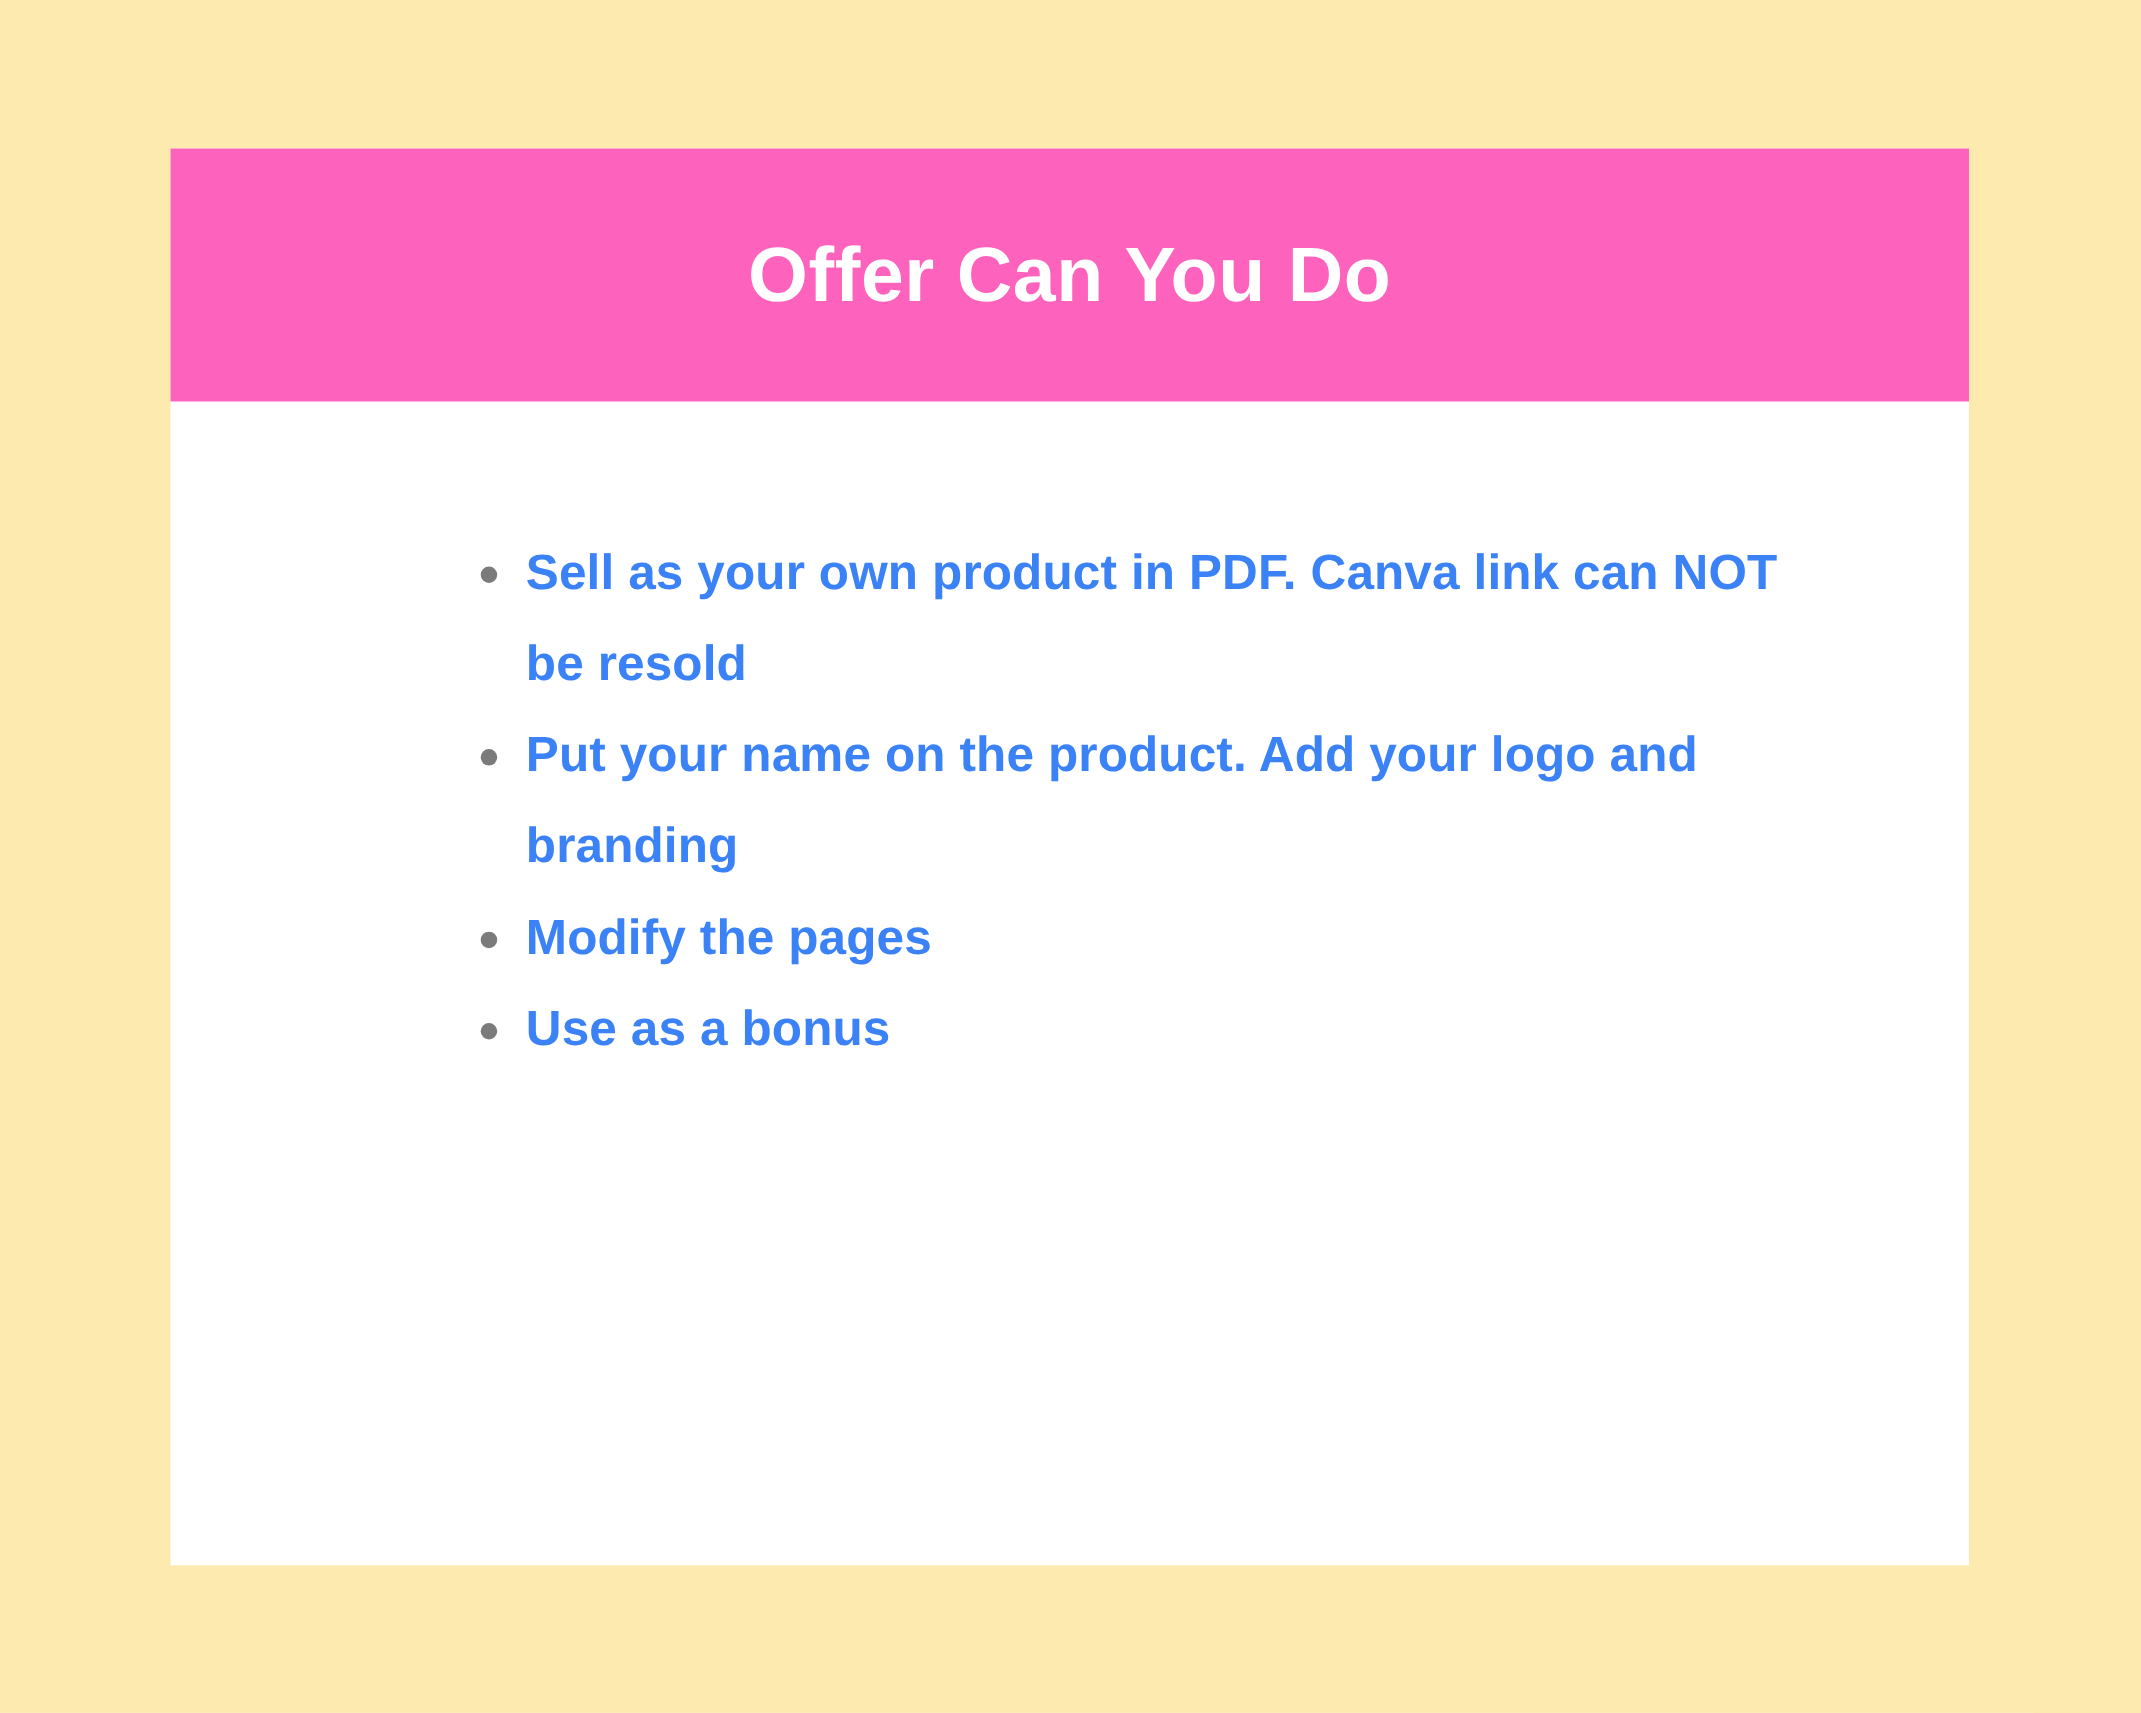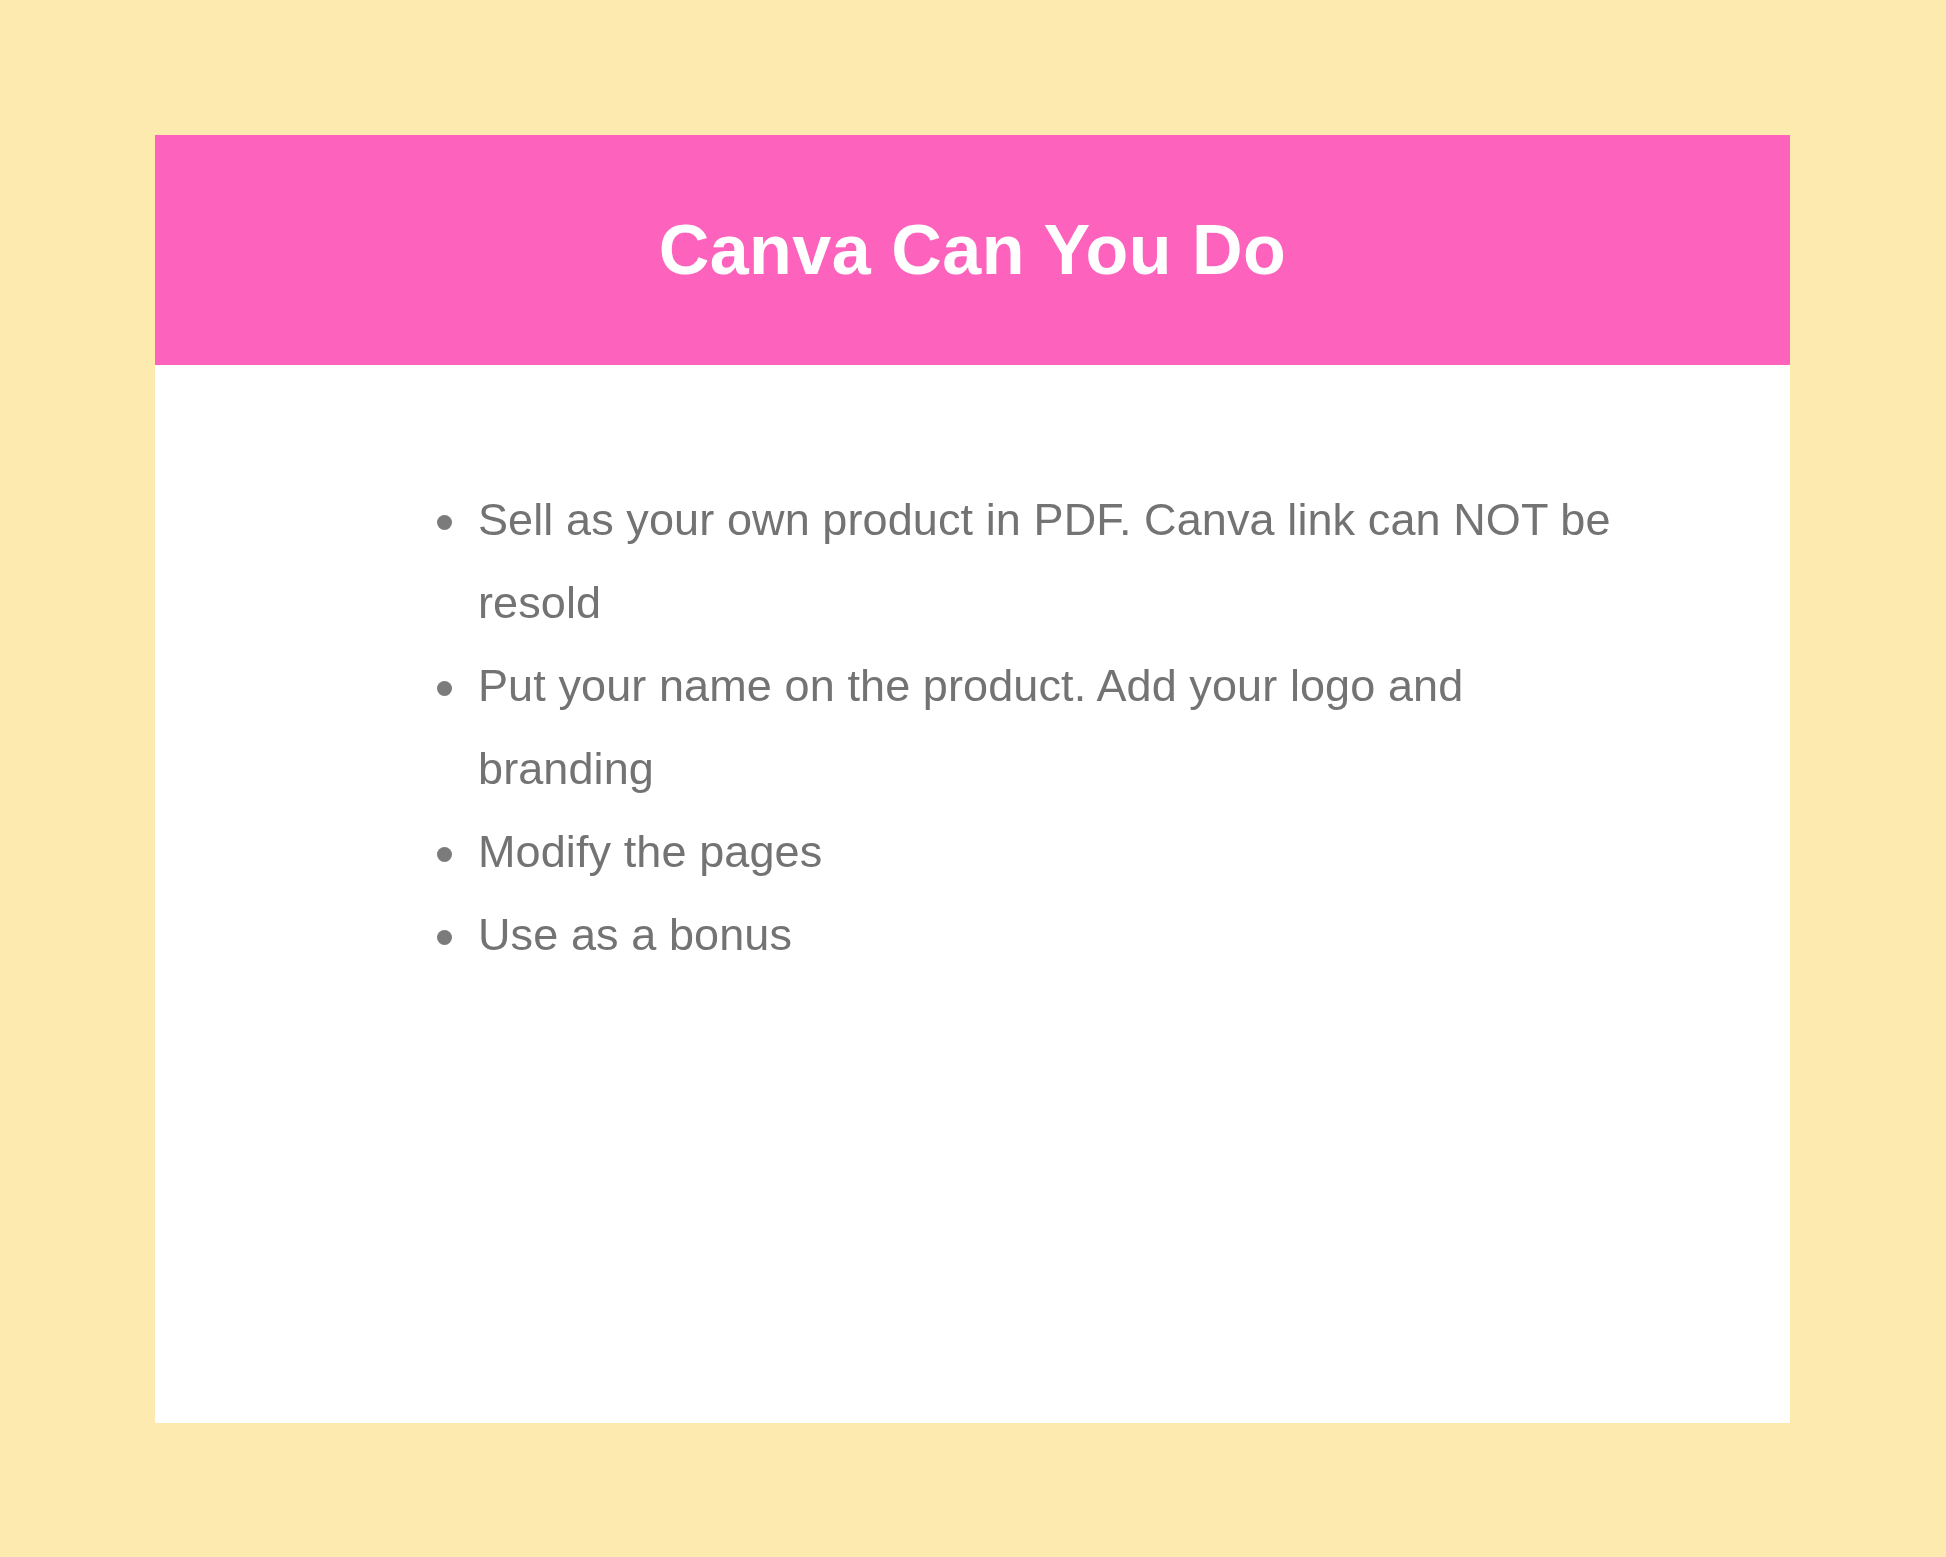--- a/index.html
+++ b/index.html
@@ -65,24 +65,24 @@
     padding: 0;
     position: absolute;
     left: 275px;
     top: 113px;
     width: 1200px;
   }
 
   .bullet-item {
     position: relative;
     padding-left: 48px;
-    color: #737373;
+    color: #3b82f6;
     font-family: "Liberation Sans", sans-serif;
     font-size: 45px;
-    font-weight: normal;
+    font-weight: bold;
     line-height: 83px;
     letter-spacing: 0.1px;
   }
 
   .bullet-item::before {
     content: "";
     position: absolute;
     left: 7px;
     top: 37px;
     width: 15px;
@@ -96,21 +96,21 @@
   }
 </style>
 </head>
 <body>
 
 <div class="page">
 
   <div class="card">
 
     <div class="card-header">
-      <h1 class="card-title">Canva Can You Do</h1>
+      <h1 class="card-title">Offer Can You Do</h1>
     </div>
 
     <div class="card-body">
       <ul class="bullet-list">
         <li class="bullet-item">
           <span class="bullet-text">Sell as your own product in PDF. Canva link can NOT be resold</span>
         </li>
         <li class="bullet-item">
           <span class="bullet-text">Put your name on the product. Add your logo and branding</span>
         </li>

